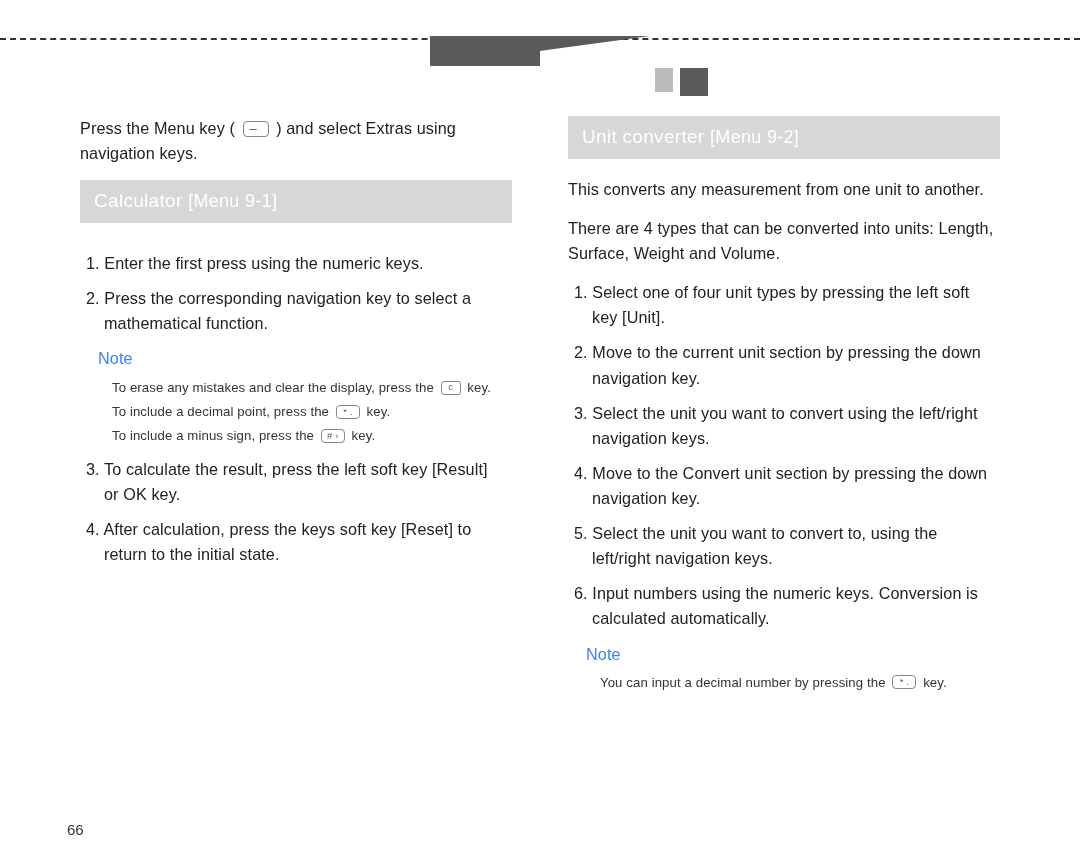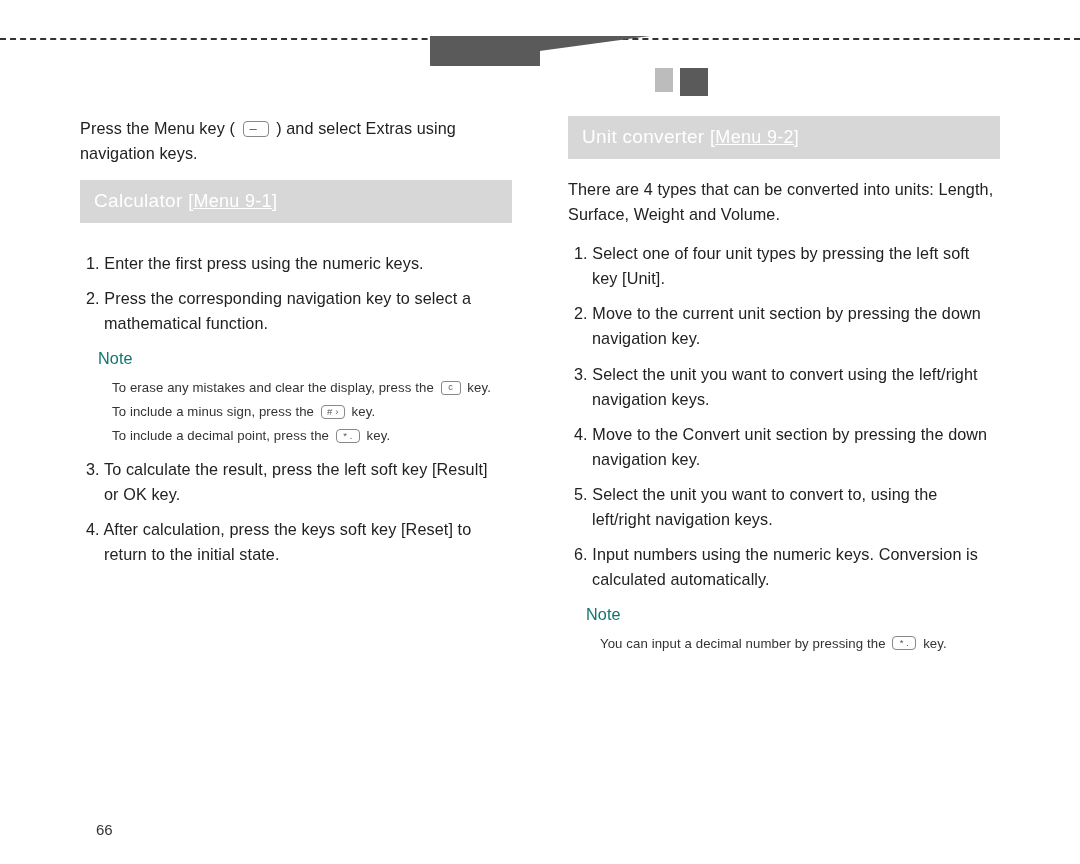--- a/index.html
+++ b/index.html
@@ -18,36 +18,36 @@
   .ornament .sq1,.ornament .sq2{position:absolute;top:30px;width:24px;height:24px;}
   .ornament .sq1{left:655px;background:#bcbcbc;width:18px;height:24px;top:32px;}
   .ornament .sq2{left:680px;background:#5a5a5a;width:28px;height:28px;top:32px;}
   .columns{position:absolute;top:116px;left:80px;right:80px;bottom:50px;
     display:flex;gap:56px;}
   .col{flex:1;min-width:0;line-height:1.55;font-size:16.2px;color:#222;
     letter-spacing:0.1px;}
   .para{margin:0 0 14px 0;}
   .h2{background:#d7d7d7;color:#fff;font-size:19px;font-weight:400;
     padding:6px 10px 7px 14px;margin:10px 0 18px 0;letter-spacing:0.3px;}
-  .h2 .menu{font-size:18px;text-decoration:underline;}
+  .h2 .menu{font-size:18px;}
   .ol{margin:6px;padding:0;list-style:none;}
   .ol>li{margin:0 0 10px 0;padding-left:18px;text-indent:-18px;}
-  .note-label{margin:8px 0 6px 18px;color:#0f766e;}
+  .note-label{margin:8px 0 6px 18px;color:#3b82f6;}
   .note-body{margin:0 0 4px 32px;font-size:13.2px;color:#333;line-height:1.55;}
   .glyph{display:inline-block;vertical-align:middle;margin:0 3px;}
   .glyph.menu-key{width:24px;height:14px;border:1px solid #888;border-radius:4px;
     position:relative;top:-1px;}
   .glyph.menu-key::after{content:"–";position:absolute;left:6px;top:-3px;
     font-size:13px;color:#555;}
   .glyph.c-key{width:18px;height:12px;border:1px solid #888;border-radius:3px;
     font-size:9px;text-align:center;line-height:11px;color:#555;}
   .glyph.star-key,.glyph.hash-key{width:22px;height:12px;border:1px solid #888;
     border-radius:4px;font-size:9.5px;text-align:center;line-height:11px;
     color:#555;position:relative;top:-1px;}
-  .page-num{position:absolute;bottom:26px;left:96px;font-size:15px;color:#333;}
+  .page-num{position:absolute;bottom:26px;left:67px;font-size:15px;color:#333;}
 </style>
 </head>
 <body>
 
 <div class="page">
 
   <div class="divider"></div>
   <div class="ornament">
     <div class="bar"></div>
       <div class="tri"></div>
@@ -75,41 +75,42 @@
         <li>1. <span>Enter the first press using the numeric keys.</span></li>
         <li>2. <span>Press the corresponding navigation key to select a mathematical function.</span></li>
       </ol>
 
       <p class="note-label">Note</p>
       <p class="note-body">
         To erase any mistakes and clear the display, press the
         <span class="glyph c-key">c</span> key.
       </p>
       <p class="note-body">
+        To include a decimal point, press the
+        <span class="glyph star-key">* .</span> key.
+      </p>
+      <p class="note-body">
         To include a minus sign, press the
         <span class="glyph hash-key"># ›</span> key.
-      </p>
-      <p class="note-body">
-        To include a decimal point, press the
-        <span class="glyph star-key">* .</span> key.
       </p>
 
       <ol class="ol" style="margin-top:10px;">
         <li>3. <span>To calculate the result, press the left soft key [Result] or OK key.</span></li>
         <li>4. <span>After calculation, press the keys soft key [Reset] to return to the initial state.</span></li>
       </ol>
     </div>
 
     <div class="col">
 
       <div class="h2" style="margin-top:0;">
         <span>Unit converter</span>
         <span class="menu">[Menu 9-2]</span>
       </div>
 
+      <p class="para">This converts any measurement from one unit to another.</p>
       <p class="para">There are 4 types that can be converted into units: Length, Surface, Weight and Volume.</p>
 
       <ol class="ol">
         <li>1. <span>Select one of four unit types by pressing the left soft key [Unit].</span></li>
         <li>2. <span>Move to the current unit section by pressing the down navigation key.</span></li>
         <li>3. <span>Select the unit you want to convert using the left/right navigation keys.</span></li>
         <li>4. <span>Move to the Convert unit section by pressing the down navigation key.</span></li>
         <li>5. <span>Select the unit you want to convert to, using the left/right navigation keys.</span></li>
         <li>6. <span>Input numbers using the numeric keys. Conversion is calculated automatically.</span></li>
       </ol>

